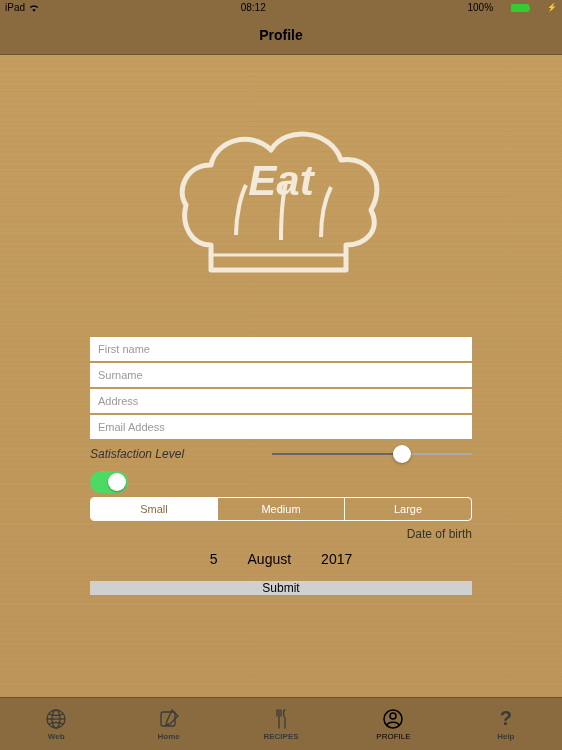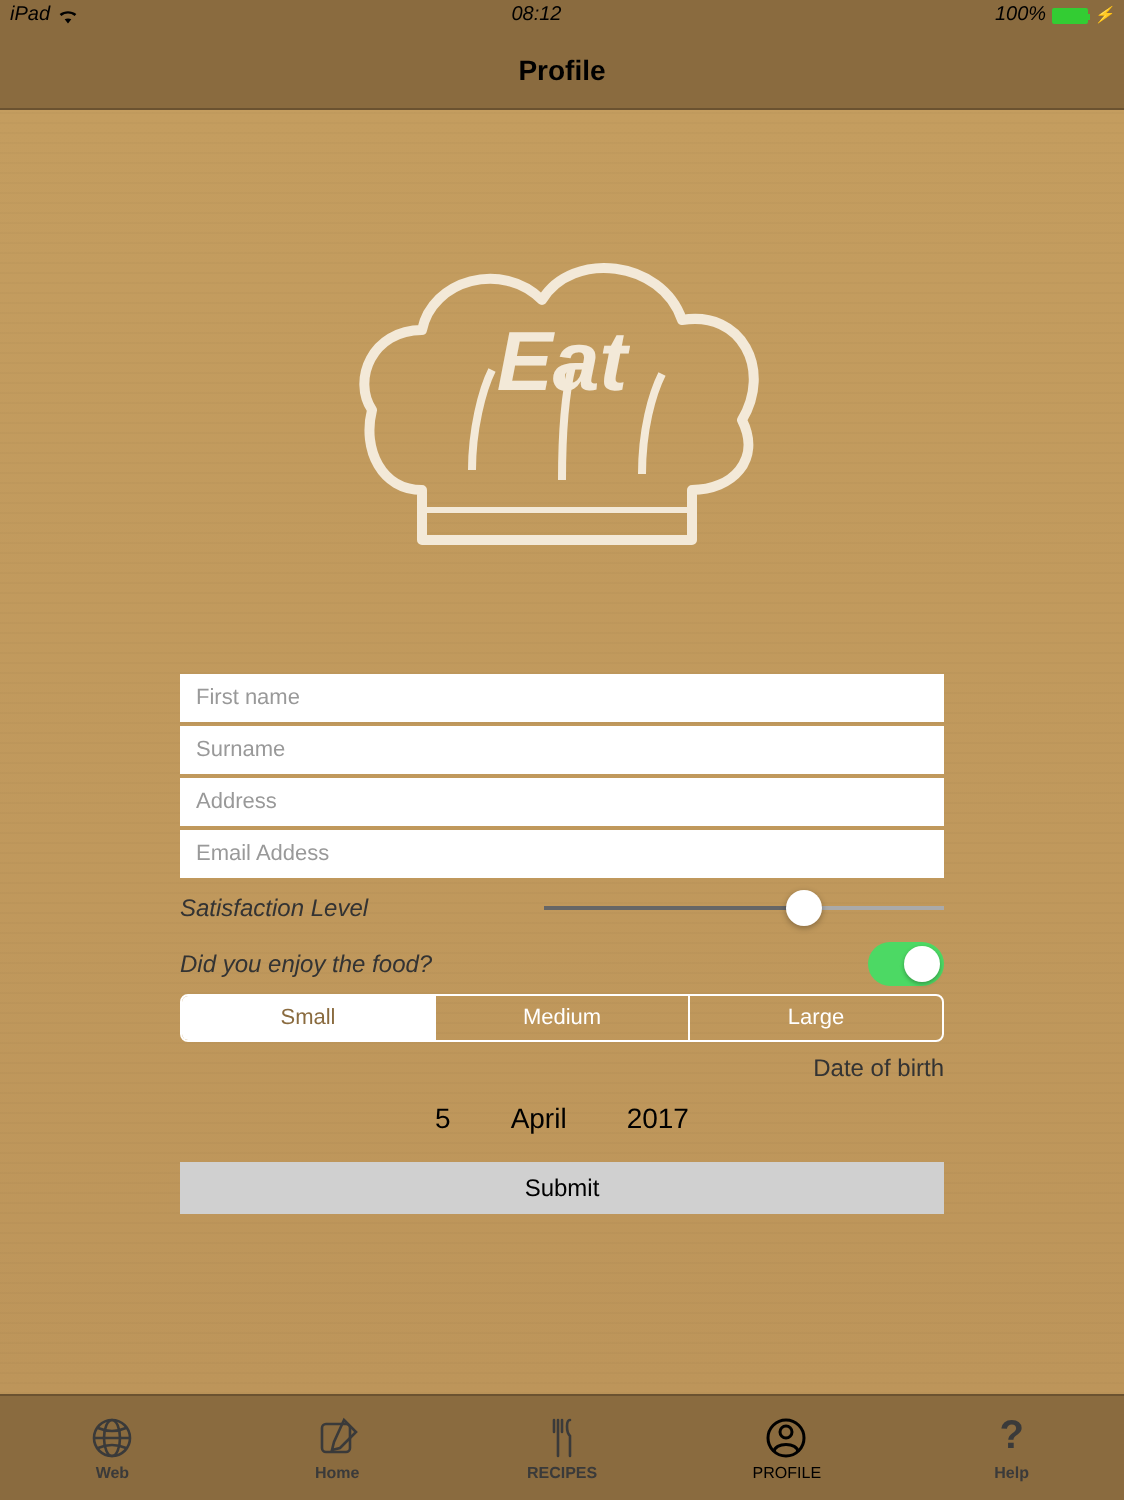--- a/index.html
+++ b/index.html
@@ -1,21 +1,21 @@
 <!DOCTYPE html>
 <html><head>
   <meta charset="utf-8">
   <style>
     * { margin: 0; padding: 0; box-sizing: border-box; font-family: -apple-system, Helvetica, Arial, sans-serif; }
     body { width: 562px; height: 750px; overflow: hidden; position: relative; }
     
     
-    .status-bar { height: 15px; background: #8a6b3f; display: flex; align-items: center; justify-content: space-between; padding: 0 5px; font-size: 10px; color: #000; font-style: italic; }
+    .status-bar { height: 15px; background: #8a6b3f; display: flex; align-items: center; justify-content: space-between; padding: 0 5px; font-size: 10px; color: #000; }
     .status-left { display: flex; align-items: center; gap: 4px; }
-    .status-right { display: flex; align-items: center; gap: 3px; }
+    .status-right { display: flex; align-items: center; gap: 18px; }
     .wifi-icon { width: 10px; height: 8px; }
     .battery-icon { width: 18px; height: 8px; border: 1px solid #3c3; border-radius: 1px; position: relative; background: #3c3; }
     .battery-icon::after { content: ''; position: absolute; right: -2px; top: 2px; width: 1px; height: 3px; background: #3c3; }
     
     
     .nav-bar { height: 40px; background: #8a6b3f; display: flex; align-items: center; justify-content: center; border-bottom: 1px solid #6b5230; }
     .nav-title { font-size: 14px; font-weight: 600; color: #000; }
     
     
     .content { height: 642px; background: linear-gradient(to bottom, #c49d5f, #bd955a); position: relative; 
@@ -51,21 +51,21 @@
     .segment { flex: 1; display: flex; align-items: center; justify-content: center; font-size: 11px; color: #fff; border-right: 1px solid #fff; cursor: pointer; }
     .segment:last-child { border-right: none; }
     .segment.selected { background: #fff; color: #8a6b3f; }
     
     
     .dob-label { text-align: right; font-size: 12px; color: #333; margin-top: 4px; }
     .date-picker { display: flex; justify-content: center; gap: 30px; padding: 8px 0; }
     .date-col { font-size: 14px; color: #000; }
     
     
-    .submit-btn { height: 26px; background: #d0d0d0; border: none; font-size: 12px; color: #000; margin-top: 4px; }
+    .submit-btn { height: 14px; background: #d0d0d0; border: none; font-size: 12px; color: #000; margin-top: 4px; }
     
     
     .tab-bar { height: 53px; background: #8a6b3f; border-top: 1px solid #6b5230; display: flex; }
     .tab { flex: 1; display: flex; flex-direction: column; align-items: center; justify-content: center; gap: 2px; }
     .tab-icon { width: 22px; height: 22px; display: flex; align-items: center; justify-content: center; }
     .tab-label { font-size: 8px; color: #3a3a3a; font-weight: bold; }
     .tab.active .tab-label { color: #000; font-weight: 500; }
   </style>
 </head>
 <body>
@@ -120,36 +120,35 @@
       <span class="row-label">Satisfaction Level</span>
       <div class="slider">
         <div class="slider-track">
             <div class="slider-fill"></div>
           </div>
         <div class="slider-thumb"></div>
       </div>
     </div>
 
     <div class="row">
-      <span class="row-label">Did you enjoy the food?</span>
       <div class="toggle">
           <div class="toggle-knob"></div>
         </div>
     </div>
 
     <div class="segmented">
       <div class="segment selected">Small</div>
       <div class="segment">Medium</div>
       <div class="segment">Large</div>
     </div>
 
     <div class="dob-label">Date of birth</div>
     <div class="date-picker">
       <span class="date-col">5</span>
-      <span class="date-col">April</span>
+      <span class="date-col">August</span>
       <span class="date-col">2017</span>
     </div>
 
     <button class="submit-btn">Submit</button>
   </div>
 </div>
 
 <div class="tab-bar">
   <div class="tab">
     <div class="tab-icon">

